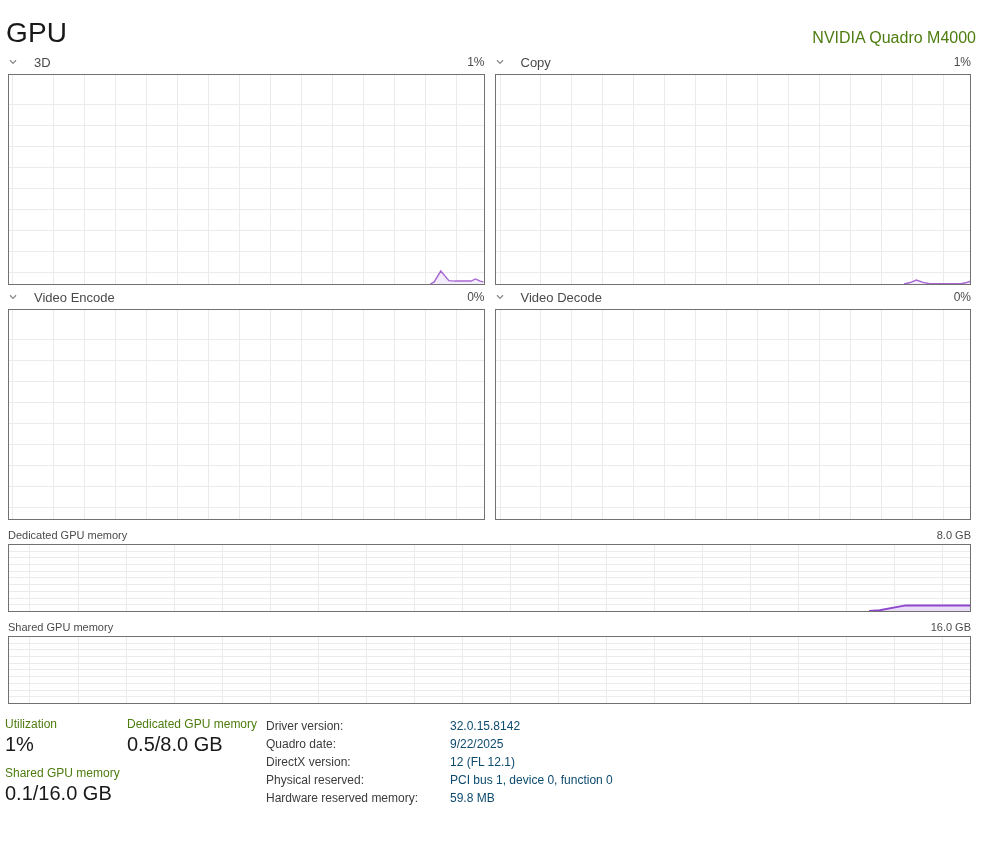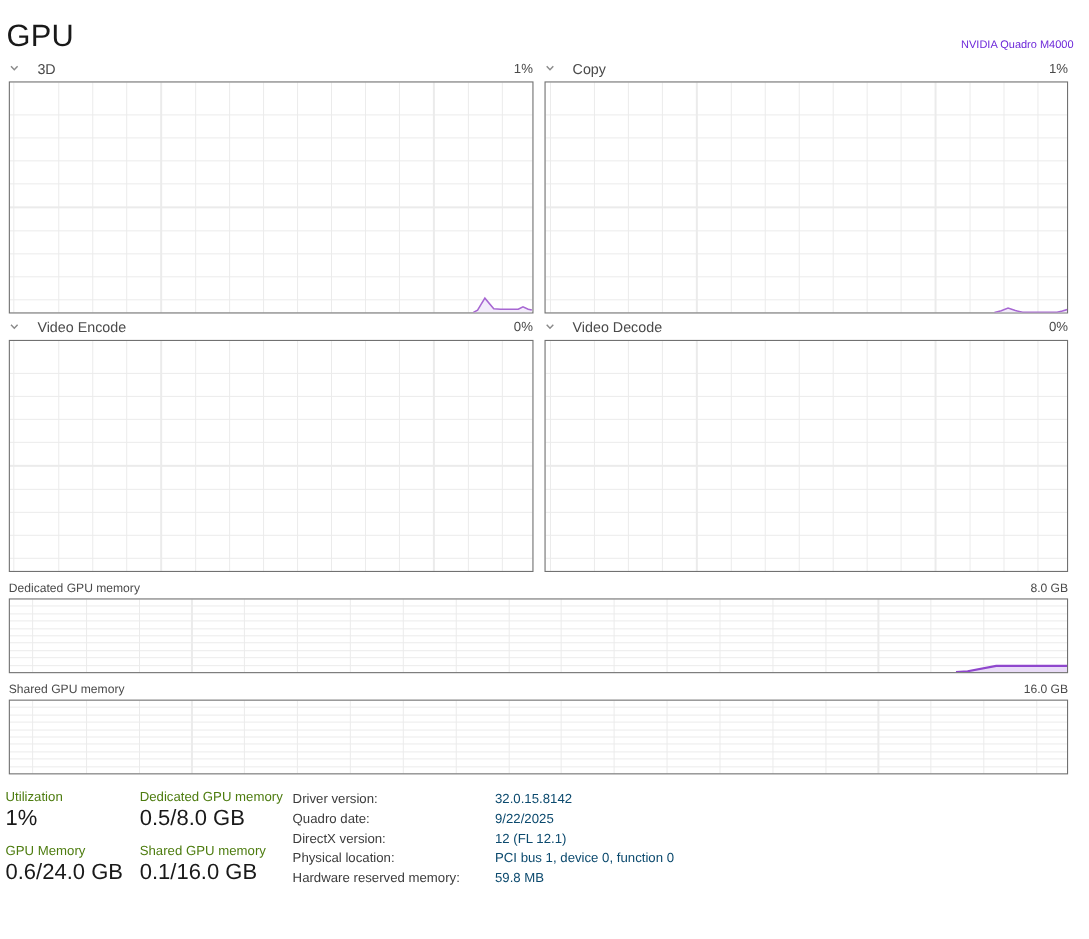--- a/index.html
+++ b/index.html
@@ -10,21 +10,21 @@
     color:#1a1a1a; overflow:hidden;
   }
   .page { position:relative; width:990px; height:840px; }
 
   
   .header {
     display:flex; justify-content:space-between; align-items:flex-end;
     padding:12px 14px 0 6px; height:50px;
   }
   .page-title { font-size:28px; font-weight:400; color:#191919; margin:0; line-height:34px; letter-spacing:0.2px; }
-  .gpu-name { font-size:10px; color:#6d28d9; padding-bottom:3px; }
+  .gpu-name { font-size:16px; color:#4d7c0f; padding-bottom:3px; }
 
   
   .charts-pair {
     display:grid; grid-template-columns:1fr 1fr; column-gap:10px;
     margin:0 19px 0 8px;
   }
   .chart-head {
     height:24px; display:flex; justify-content:space-between; align-items:center;
     font-size:13px; color:#4a4a4a;
   }
@@ -167,43 +167,39 @@
     <div class="stats-left">
       <div>
         <div class="stat-label">Utilization</div>
         <div class="stat-value">1%</div>
       </div>
       <div>
         <div class="stat-label">Dedicated GPU memory</div>
         <div class="stat-value">0.5/8.0 GB</div>
       </div>
       <div>
-        <div class="stat-label">GPU Memory</div>
-        <div class="stat-value">0.6/24.0 GB</div>
-      </div>
-      <div>
         <div class="stat-label">Shared GPU memory</div>
         <div class="stat-value">0.1/16.0 GB</div>
       </div>
     </div>
     <div class="details">
       <div class="detail-row">
         <span class="detail-label">Driver version:</span>
         <span class="detail-value">32.0.15.8142</span>
       </div>
       <div class="detail-row">
         <span class="detail-label">Quadro date:</span>
         <span class="detail-value">9/22/2025</span>
       </div>
       <div class="detail-row">
         <span class="detail-label">DirectX version:</span>
         <span class="detail-value">12 (FL 12.1)</span>
       </div>
       <div class="detail-row">
-        <span class="detail-label">Physical location:</span>
+        <span class="detail-label">Physical reserved:</span>
         <span class="detail-value">PCI bus 1, device 0, function 0</span>
       </div>
       <div class="detail-row">
         <span class="detail-label">Hardware reserved memory:</span>
         <span class="detail-value">59.8 MB</span>
       </div>
     </div>
   </div>
 
 </div>

